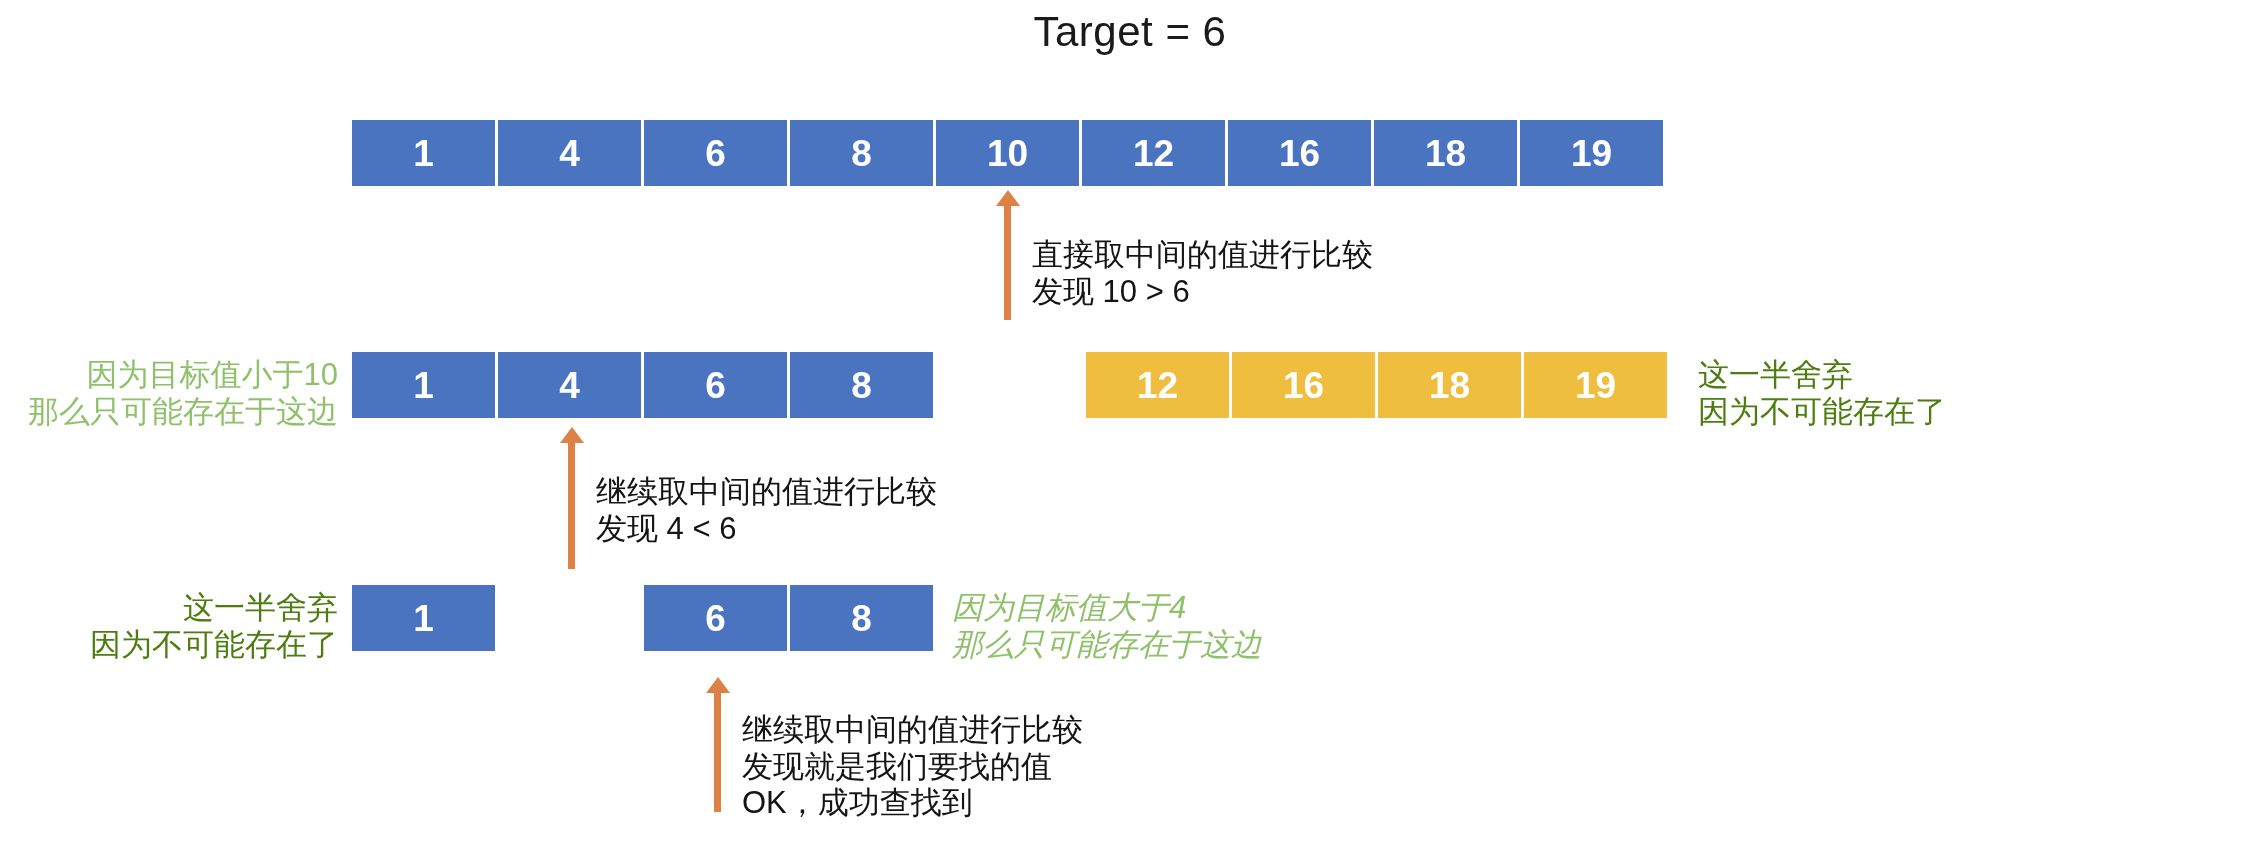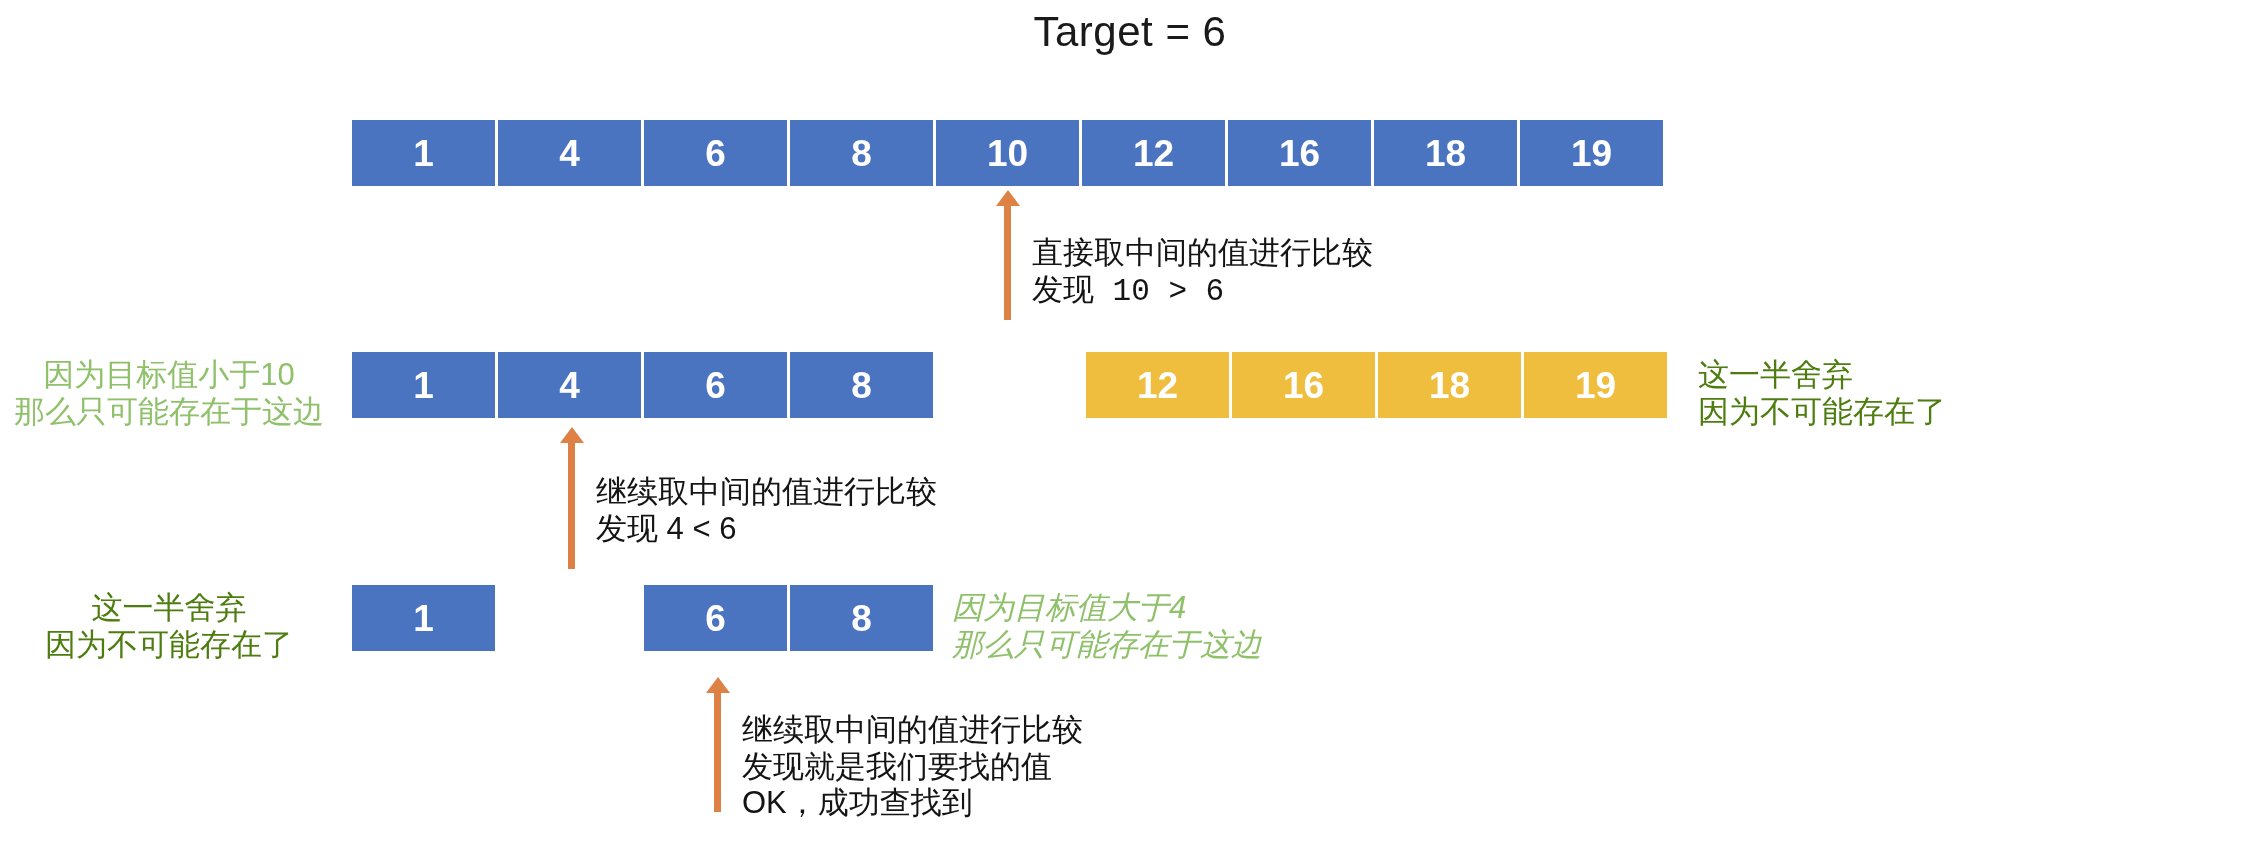--- a/index.html
+++ b/index.html
@@ -47,21 +47,21 @@
   
   .note {
     position: absolute;
     font-size: 31px;
     line-height: 1.18;
     white-space: pre;
     color: #141414;
   }
   .note.green { color: #8FC06A; }
   .note.red   { color: #4d7c0f; }
-  .note.right { text-align: center; }
+  .note.right { text-align: right; }
 
   
   .arrow {
     position: absolute;
     width: 7px;
     background: #DE8144;
   }
   .arrow::before {
     content: "";
     position: absolute;
@@ -86,21 +86,21 @@
   <div class="cell blue" style="left:498px; top:120px;">4</div>
   <div class="cell blue" style="left:644px; top:120px;">6</div>
   <div class="cell blue" style="left:790px; top:120px;">8</div>
   <div class="cell blue" style="left:936px; top:120px;">10</div>
   <div class="cell blue" style="left:1082px; top:120px;">12</div>
   <div class="cell blue" style="left:1228px; top:120px;">16</div>
   <div class="cell blue" style="left:1374px; top:120px;">18</div>
   <div class="cell blue" style="left:1520px; top:120px;">19</div>
 
   <div class="arrow" style="left:1004px; top:205px; height:115px;"></div>
-  <div class="note" style="left:1032px; top:237px;font-family:Liberation Mono, monospace;">直接取中间的值进行比较
+  <div class="note" style="left:1032px; top:237px;">直接取中间的值进行比较
 发现 10 &gt; 6</div>
 
   <div class="note green right" style="left:0px; top:357px; width:338px;">因为目标值小于10
 那么只可能存在于这边</div>
 
   <div class="cell blue" style="left:352px; top:352px;">1</div>
   <div class="cell blue" style="left:498px; top:352px;">4</div>
   <div class="cell blue" style="left:644px; top:352px;">6</div>
   <div class="cell blue" style="left:790px; top:352px;">8</div>
 

